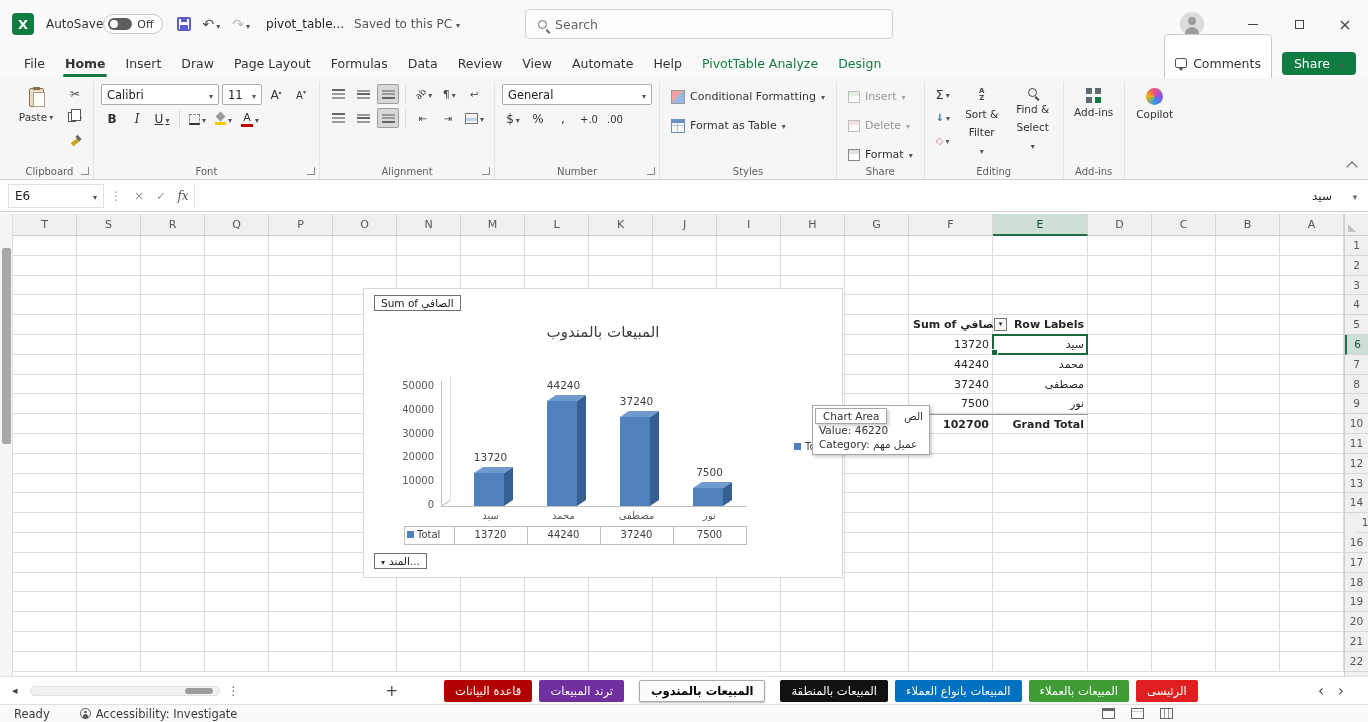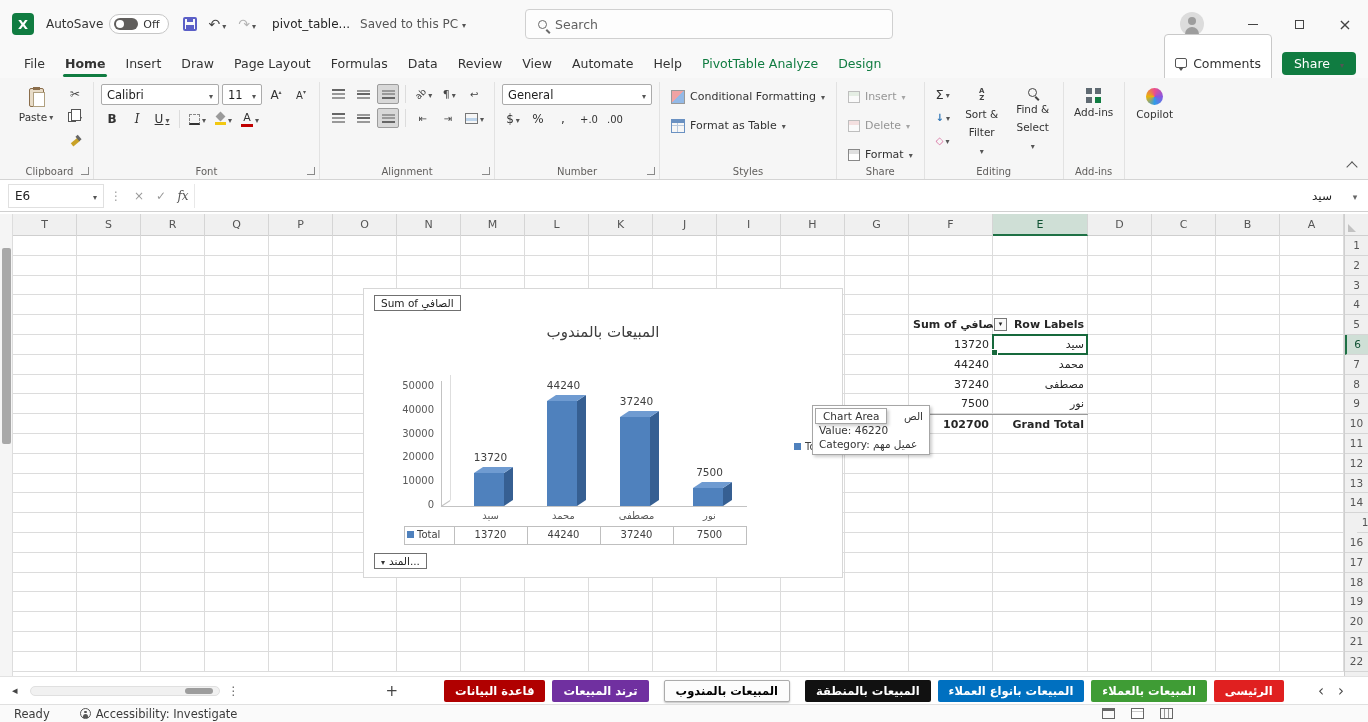--- a/index.html
+++ b/index.html
@@ -7,21 +7,21 @@
   font-family:"DejaVu Sans","Liberation Sans",sans-serif;color:#262626;font-size:12px}
 .app{position:absolute;inset:0;width:1368px;height:722px;background:#fff}
 
 
 .titlebar{position:absolute;left:0;top:0;width:100%;height:48px;background:#f9f9f9;display:flex;align-items:center}
 .xl-icon{width:22px;height:22px;margin-left:12px;background:#107c41;border-radius:4px;color:#fff;
   display:flex;align-items:center;justify-content:center;font-weight:bold;font-size:13px;flex:0 0 auto}
 .xl-icon::before{content:"X"}
 .tb-txt{margin-left:12px;font-size:12px;color:#333}
 .as-pill{display:flex;align-items:center;gap:5px;border:1px solid #c6c6c6;border-radius:10px;height:20px;
-  padding:0 8px 0 4px;margin-left:6px;background:#fff;font-size:11px;color:#333}
+  padding:0 8px 0 4px;background:#fff;font-size:11px;color:#333}
 .knob-track{width:24px;height:12px;border-radius:6px;background:#605e5c;position:relative}
 .knob-track::before{content:"";position:absolute;left:2px;top:2px;width:8px;height:8px;border-radius:50%;background:#fff}
 .ic-save{width:14px;height:14px;border:2px solid #5b5fc7;border-radius:2px;margin-left:14px;position:relative}
 .ic-save::before{content:"";position:absolute;left:2px;top:-1px;width:6px;height:4px;background:#5b5fc7}
 .ic-save::after{content:"";position:absolute;left:1px;bottom:0;width:8px;height:4px;background:#5b5fc7}
 .tb-btn{margin-left:12px;color:#444;font-size:14px;display:flex;align-items:center;gap:2px}
 .ic-undo::before{content:"↶"}
 .ic-redo::before{content:"↷";color:#b5b5b5}
 .tb-file{margin-left:16px;font-size:12px;color:#252525}
 .tb-saved{margin-left:10px;font-size:12px;color:#555;display:flex;align-items:center;gap:4px}
@@ -212,21 +212,21 @@
 .ts-arrow::before{content:"◂"}
 .ts-prev::before{content:"‹";font-size:15px}
 .ts-next::before{content:"›";font-size:15px}
 .hscroll{width:190px;height:10px;background:#f1f1f1;border:1px solid #e0e0e0;border-radius:5px;margin-left:12px;position:relative}
 .hthumb{position:absolute;right:6px;top:1px;width:28px;height:6px;background:#9d9d9d;border-radius:3px}
 .ts-kebab{margin-left:8px;color:#666}
 .ts-kebab::before{content:"⋮"}
 .ts-add{margin-left:146px;color:#444;font-size:15px}
 .ts-add::before{content:"+"}
 .stabs{display:flex;align-items:center;gap:7px;margin-left:46px}
-.stab{height:22px;display:flex;align-items:center;padding:0 11px;font-size:11.5px;font-weight:700;color:#fff;
+.stab{height:22px;display:flex;align-items:center;padding:0 11px;font-size:11.5px;font-weight:400;color:#fff;
   border-radius:2px;white-space:nowrap}
 .stab.active{background:#fcfcfc;border:1px solid #ababab;color:#000;font-weight:bold;box-shadow:0 1px 2px rgba(0,0,0,.25);margin:0 8px}
 .ts-right{margin-left:auto;display:flex;gap:14px;margin-right:24px}
 .ts-right .ts-arrow{margin-left:0}
 
 
 .statusbar{position:absolute;left:0;top:704px;width:100%;height:18px;background:#fafafa;border-top:1px solid #e0e0e0;
   display:flex;align-items:center;font-size:11.5px;color:#3b3b3b}
 .sb-ready{margin-left:14px}
 .sb-acc{margin-left:30px;display:flex;align-items:center;gap:5px}

